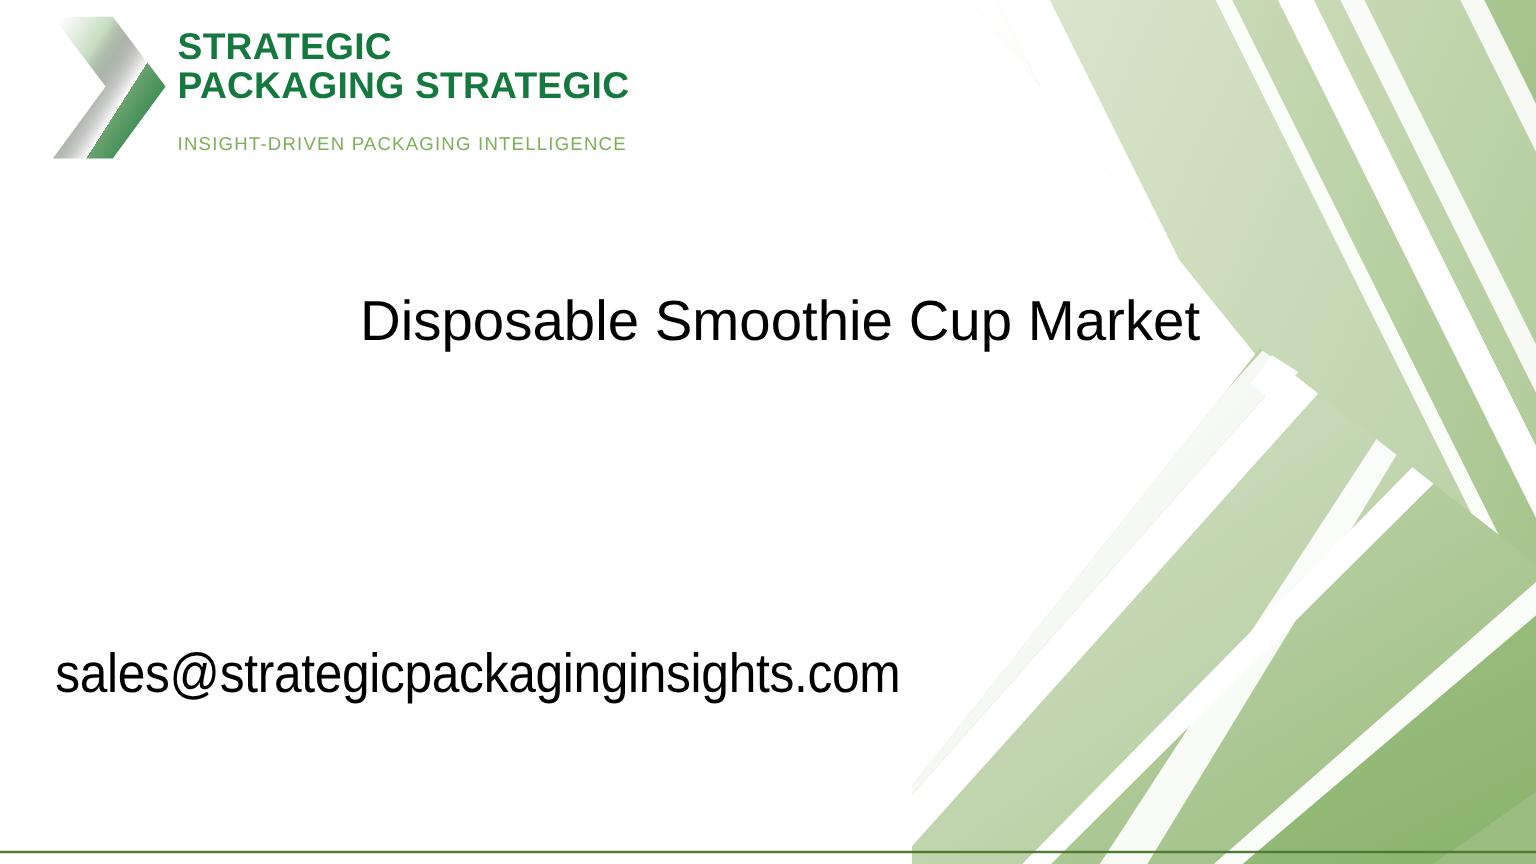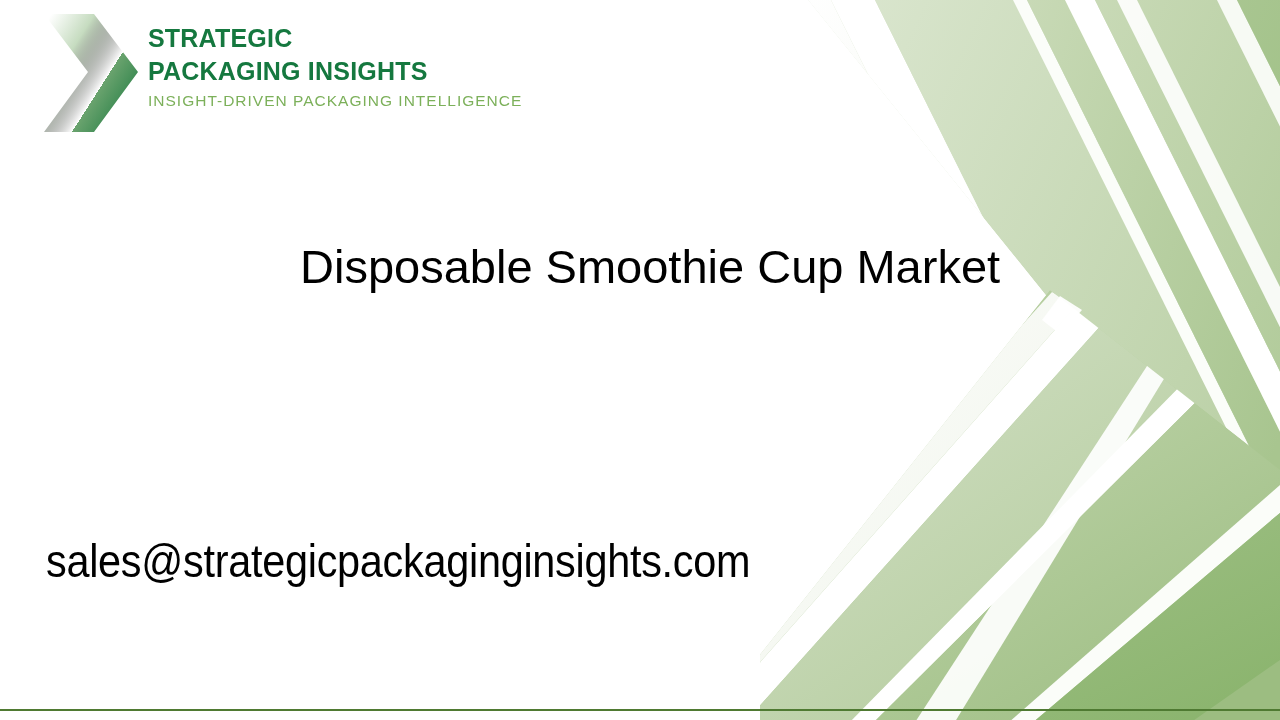--- a/index.html
+++ b/index.html
@@ -58,28 +58,28 @@
 
   #logo-text {
     position: absolute;
     left: 110px;
     top: 14px;
     width: 410px;
   }
   .wordmark-line {
     font-family: "Liberation Sans", sans-serif;
     font-weight: bold;
-    font-size: 25px;
+    font-size: 31px;
     line-height: 33px;
     letter-spacing: 0.2px;
     color: #15783f;
     white-space: nowrap;
   }
   #logo-tagline {
-    margin-top: 4px;
+    margin-top: 24px;
     font-family: "Liberation Sans", sans-serif;
     font-weight: normal;
     font-size: 15.5px;
     letter-spacing: 1.0px;
     color: #7cb05a;
     white-space: nowrap;
   }
 
   
   #title {
@@ -226,21 +226,21 @@
             <stop offset="62%" stop-color="#6aa36e"></stop>
             <stop offset="100%" stop-color="#16763c"></stop>
           </linearGradient>
         </defs>
         <path d="M6 4 L56 4 L100 62 L56 122 L6 122 L50 62 Z" fill="url(#chevGrad)"></path>
       </svg>
     </div>
 
     <div id="logo-text">
       <div class="wordmark-line">STRATEGIC</div>
-      <div class="wordmark-line">PACKAGING INSIGHTS</div>
+      <div class="wordmark-line">PACKAGING STRATEGIC</div>
       <div id="logo-tagline">INSIGHT-DRIVEN PACKAGING INTELLIGENCE</div>
     </div>
   </div>
 
   <div id="title">Disposable Smoothie Cup Market</div>
 
   <div id="email">sales@strategicpackaginginsights.com</div>
 
 </div>
 

